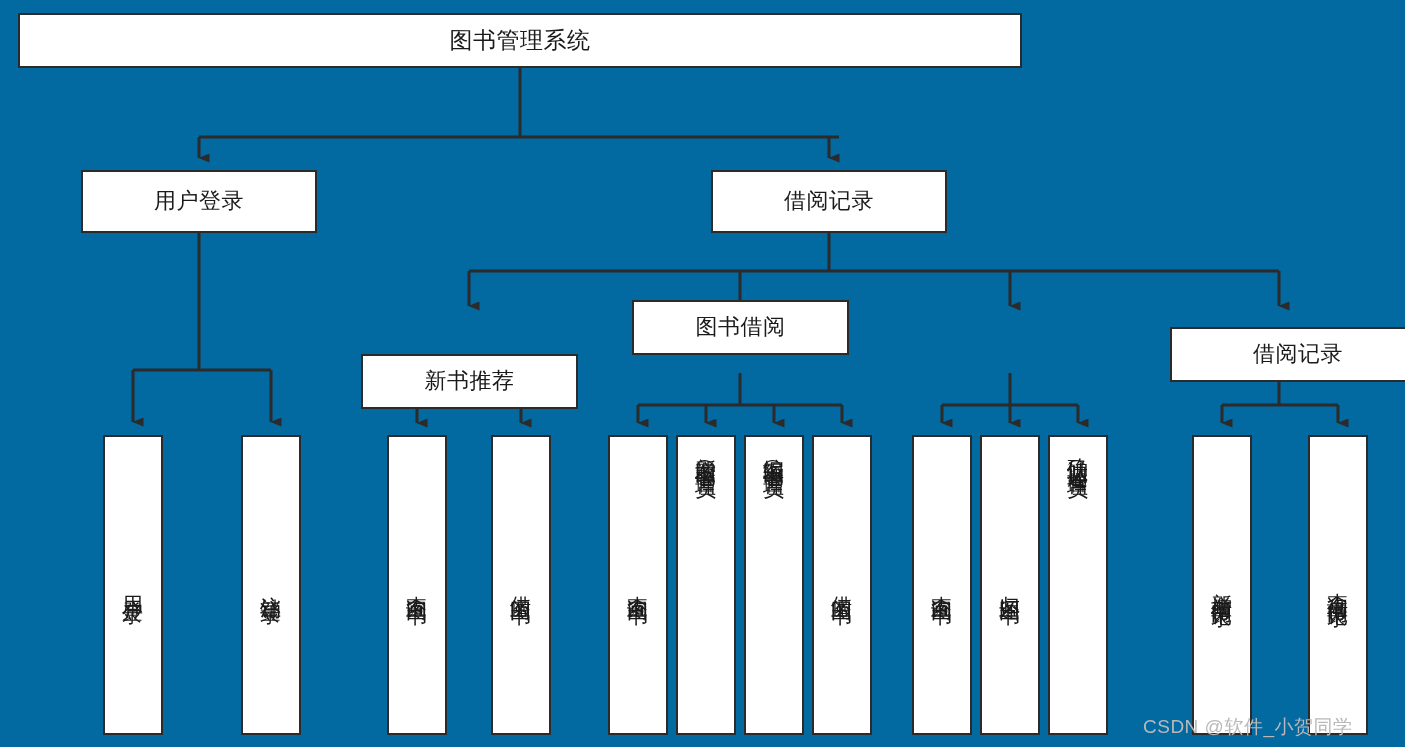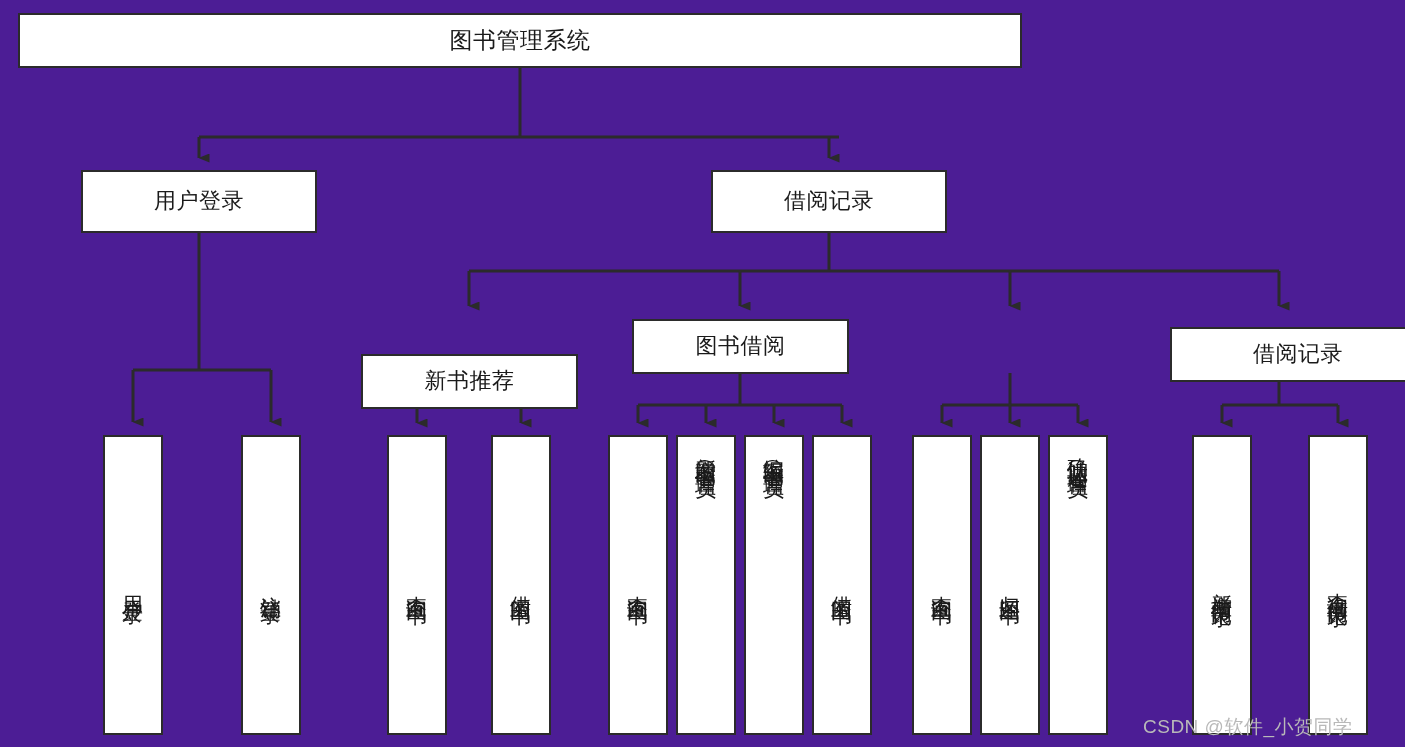--- a/index.html
+++ b/index.html
@@ -7,21 +7,21 @@
     padding: 0;
     background: #ffffff;
   }
   body {
     font-family: "Liberation Sans", "DejaVu Sans", sans-serif;
   }
   #canvas {
     position: relative;
     width: 1405px;
     height: 747px;
-    background: #4c1d95;
+    background: #0369a1;
     overflow: hidden;
   }
   svg.wires {
     position: absolute;
     left: 0;
     top: 0;
     width: 1405px;
     height: 747px;
     pointer-events: none;
   }
@@ -137,21 +137,21 @@
   <div class="node h" style="left:81px; top:170px; width:236px; height:63px;">
     <span class="lbl">用户登录</span>
   </div>
   <div class="node h" style="left:711px; top:170px; width:236px; height:63px;">
     <span class="lbl">借阅记录</span>
   </div>
 
   <div class="node h" style="left:361px; top:318px; width:217px; height:55px;margin-top:36px;">
     <span class="lbl">新书推荐</span>
   </div>
-  <div class="node h" style="left:632px; top:319px; width:217px; height:55px;">
+  <div class="node h" style="left:632px; top:300px; width:217px; height:55px;">
     <span class="lbl">图书借阅</span>
   </div>
   <div class="node h" style="left:1170px; top:303px; width:256px; height:55px;margin-top:24px;">
     <span class="lbl">借阅记录</span>
   </div>
 
   <div class="node v mid" style="left:103px; top:435px; width:60px; height:300px;">
     <span class="lbl">用户登录</span>
   </div>
   <div class="node v mid" style="left:241px; top:435px; width:60px; height:300px;">

